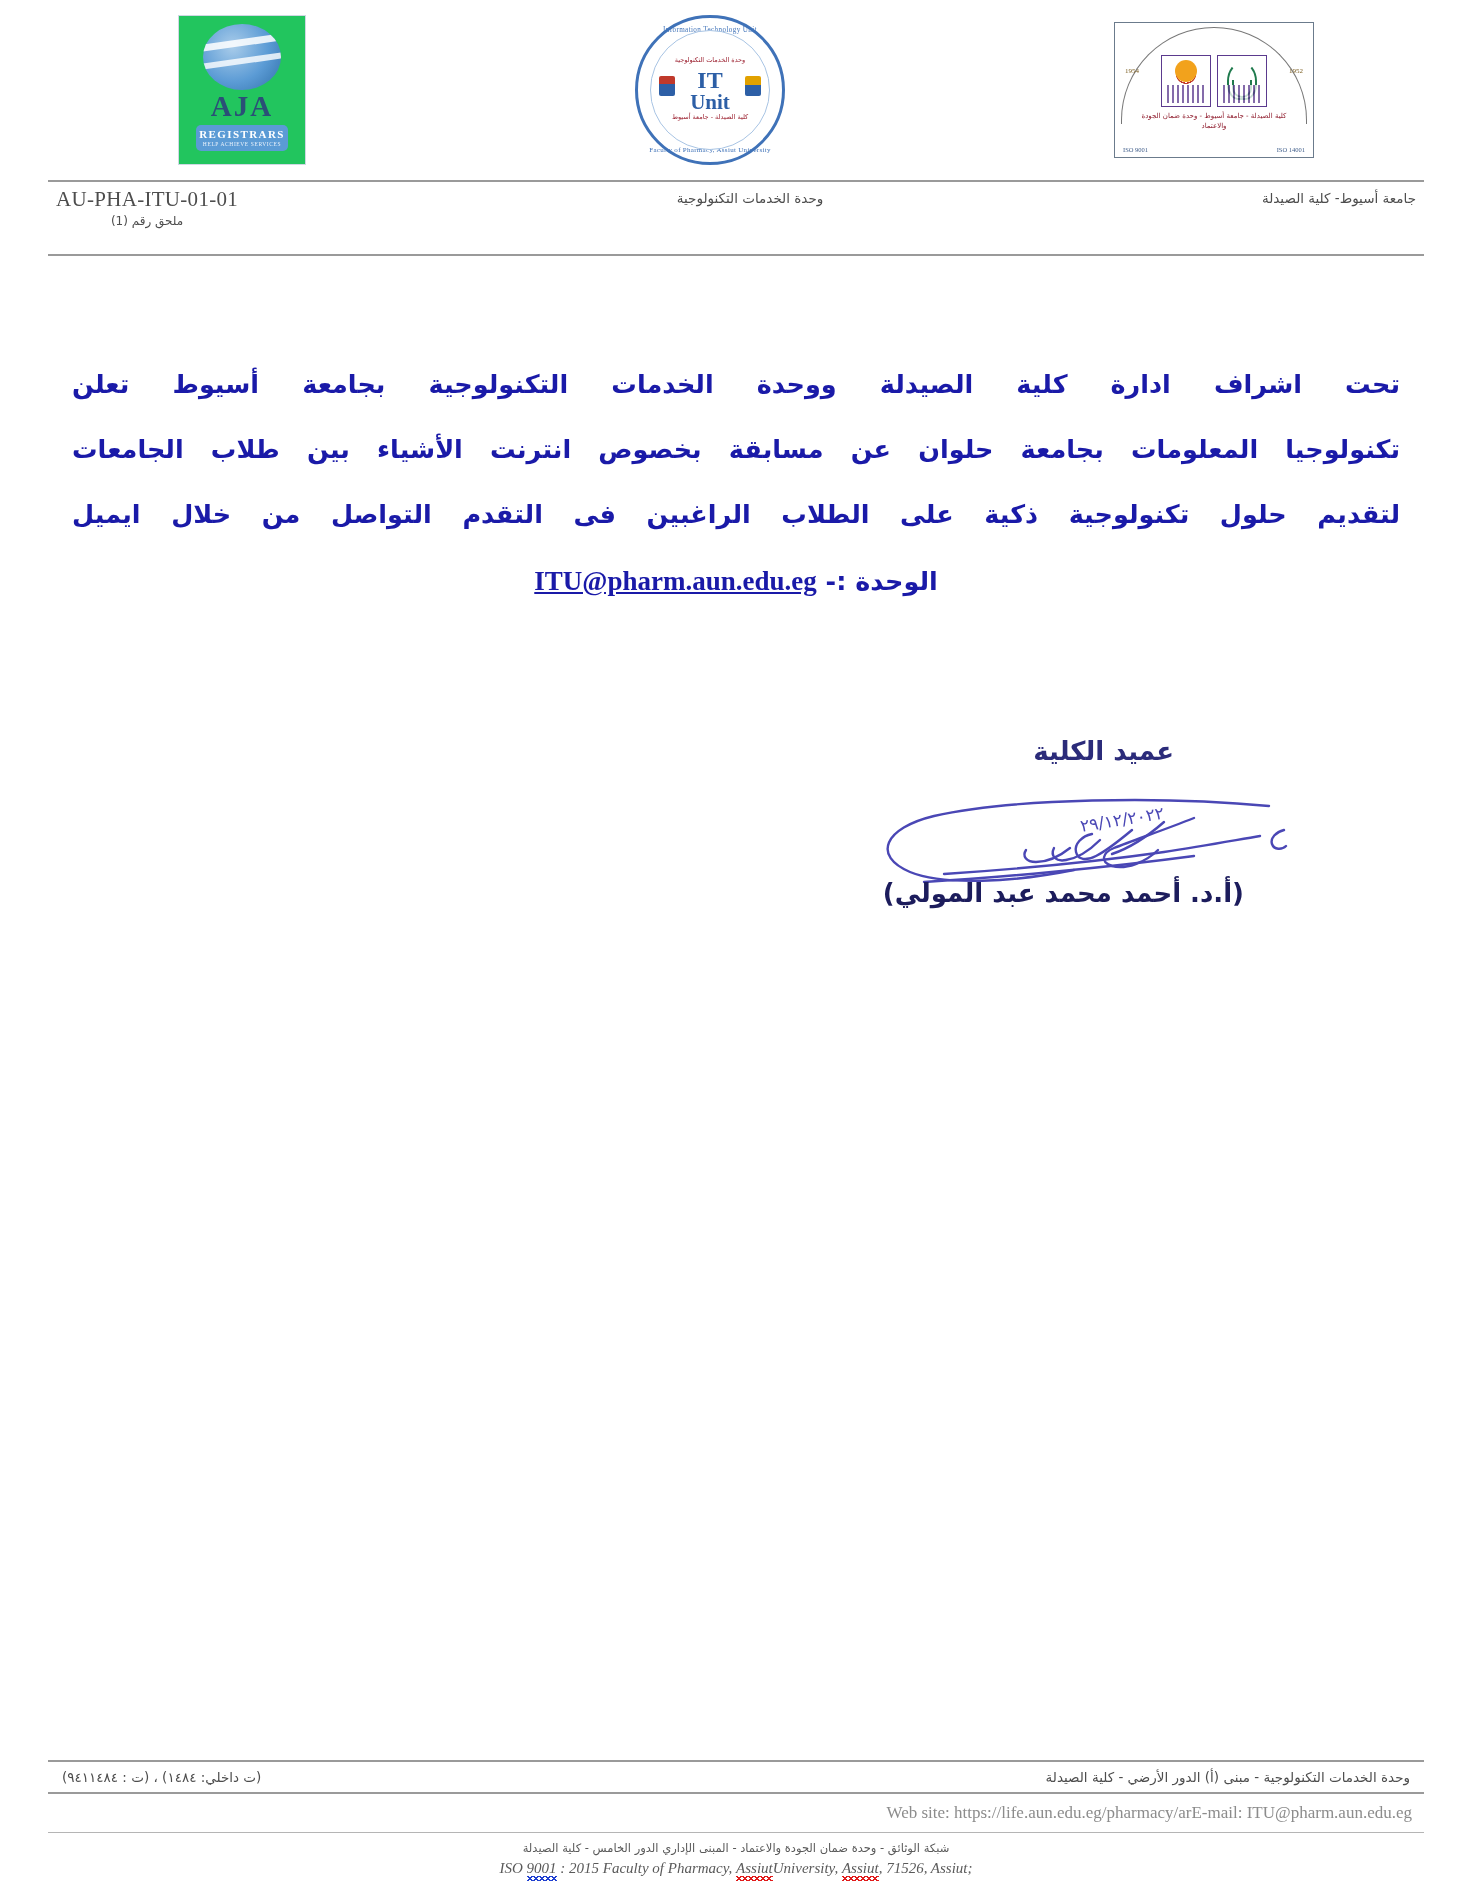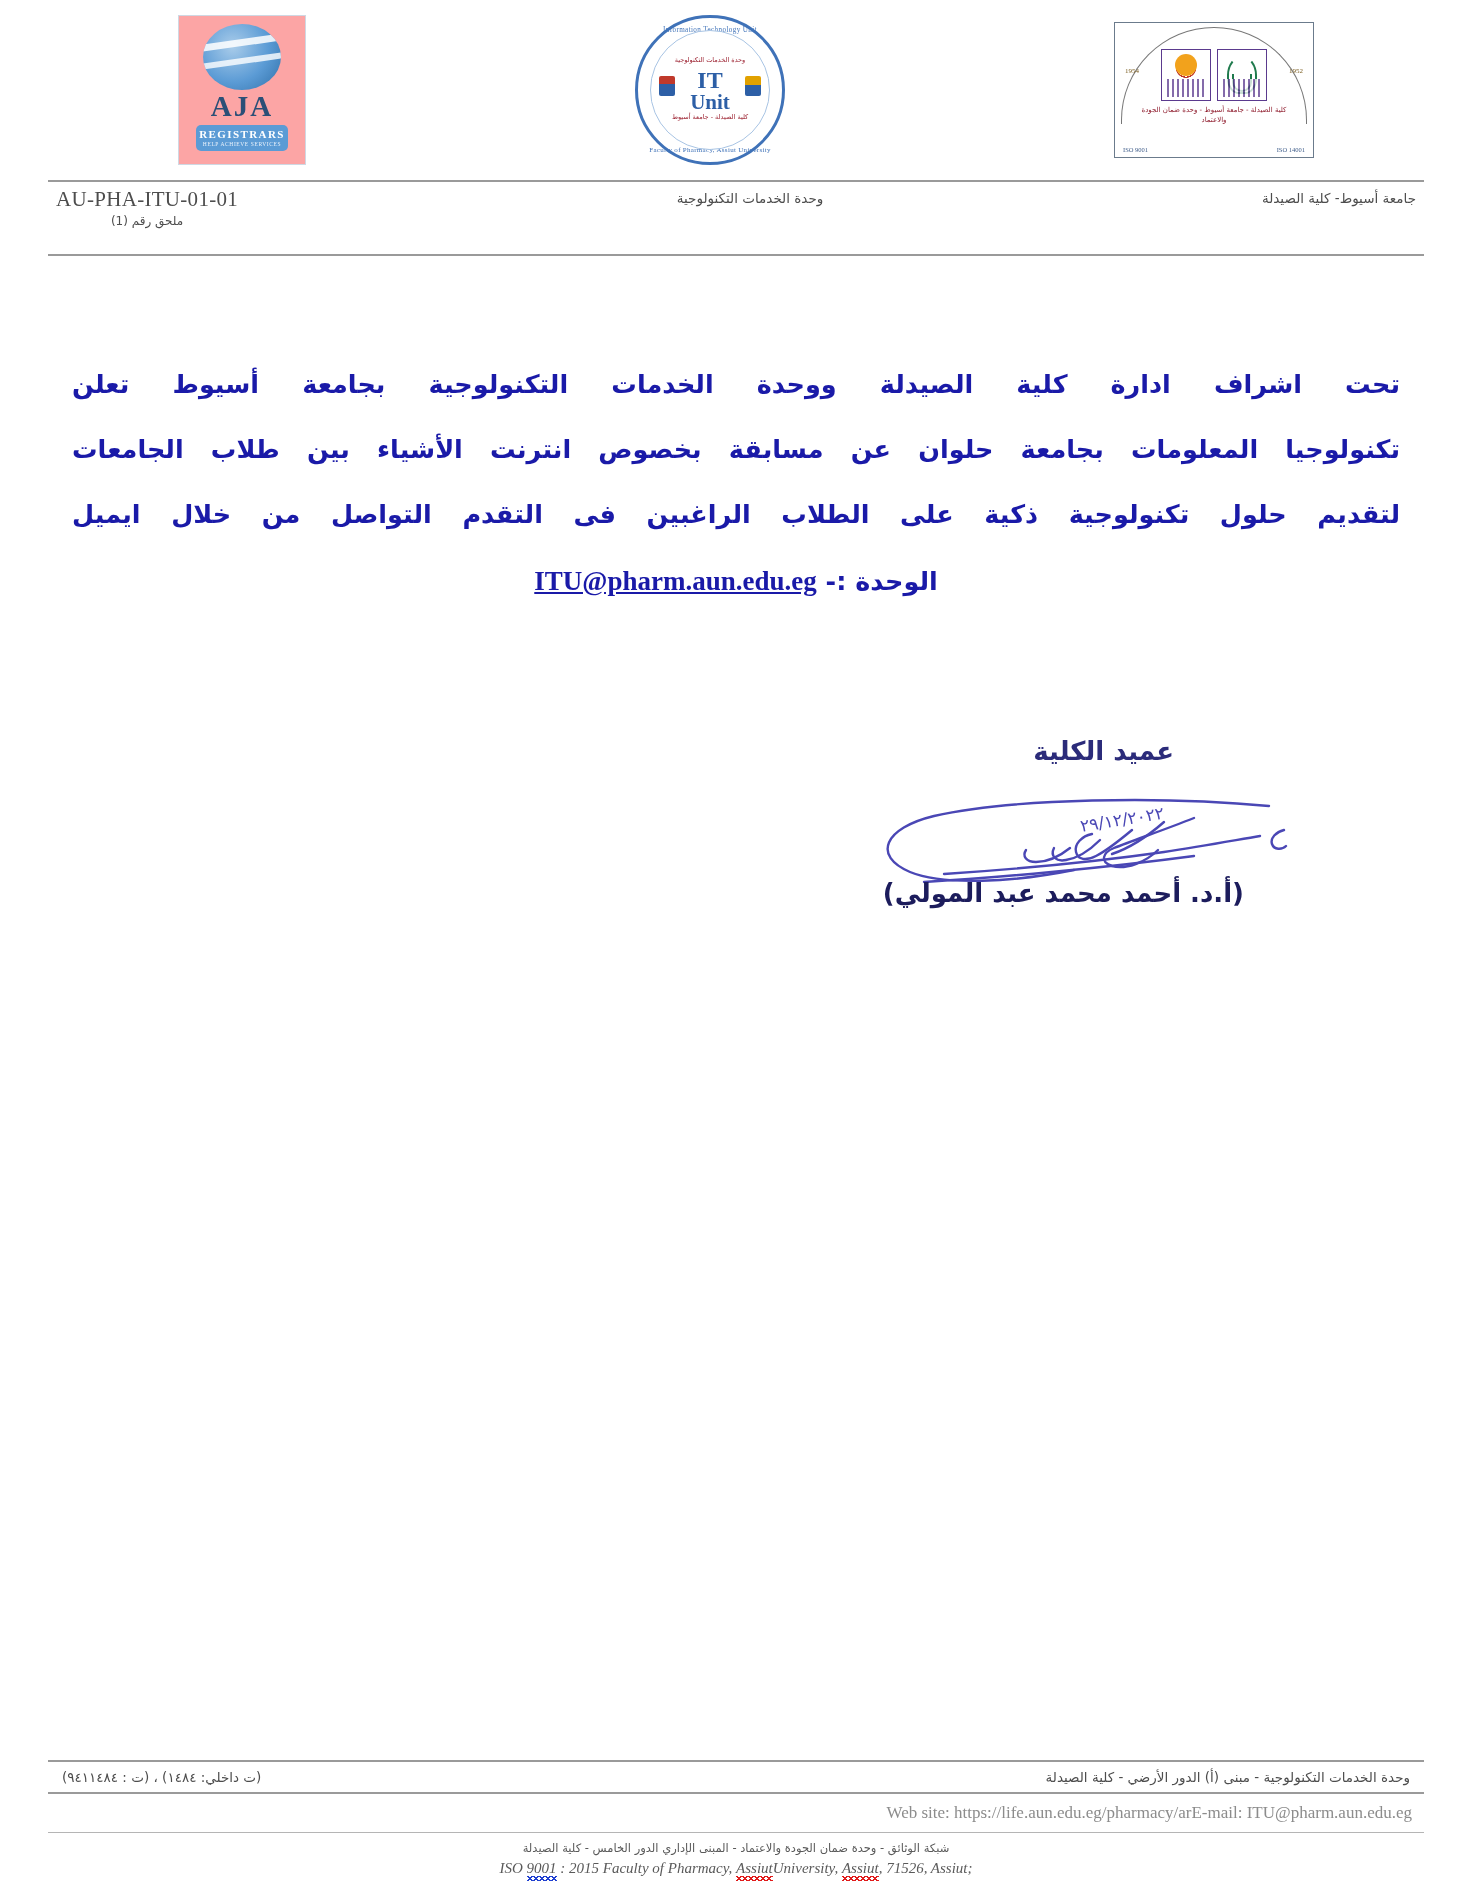--- a/index.html
+++ b/index.html
@@ -40,21 +40,21 @@
   .aja-logo {
     width: 128px;
     height: 150px;
     border: 1.5px solid #cfd8e3;
     box-sizing: border-box;
     display: flex;
     flex-direction: column;
     align-items: center;
     justify-content: flex-start;
     padding-top: 8px;
-    background: #fca5a5;
+    background: #22c55e;
   }
   .aja-globe {
     width: 78px;
     height: 66px;
     border-radius: 50%;
     background: radial-gradient(circle at 38% 34%, #a9ccea 0%, #5b9bd5 55%, #2f6fa8 100%);
     position: relative;
     overflow: hidden;
   }
   .aja-globe::before {
@@ -191,21 +191,21 @@
   .fac-logo {
     width: 200px;
     height: 136px;
     border: 1.5px solid #6b7b8c;
     box-sizing: border-box;
     background: #fff;
     position: relative;
     display: flex;
     flex-direction: column;
     align-items: center;
-    padding-top: 12px;
+    padding-top: 18px;
   }
   .fac-arc {
     position: absolute;
     left: 6px; right: 6px; top: 4px;
     height: 96px;
     border: 1.4px solid #777;
     border-bottom: none;
     border-radius: 100px 100px 0 0;
   }
   .fac-emblems {

